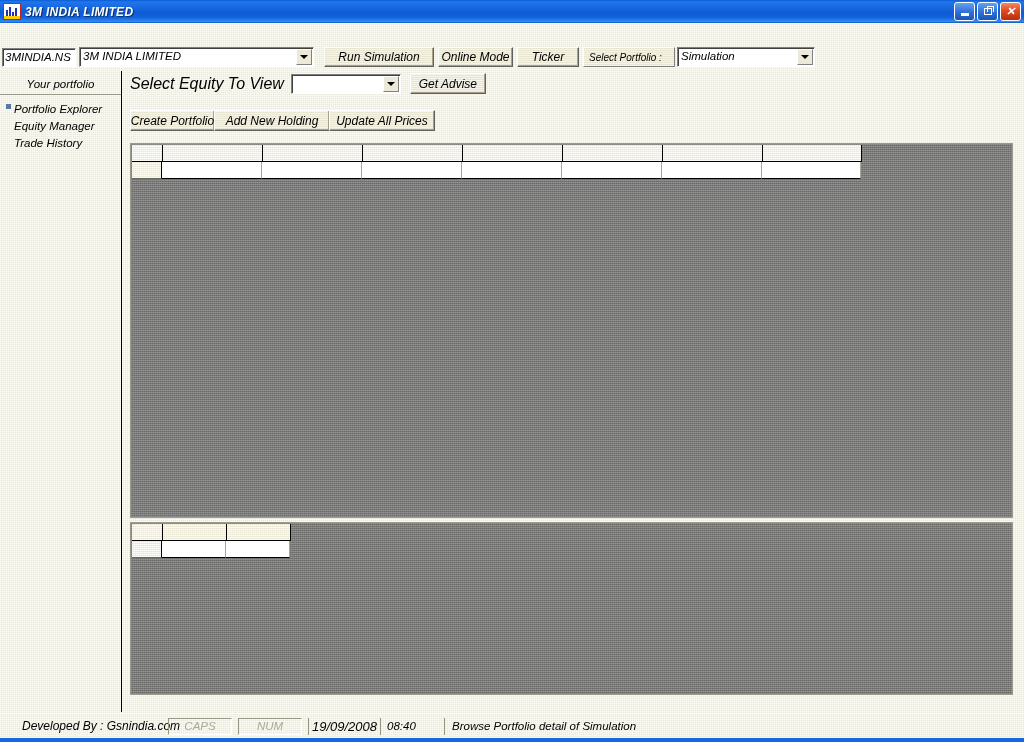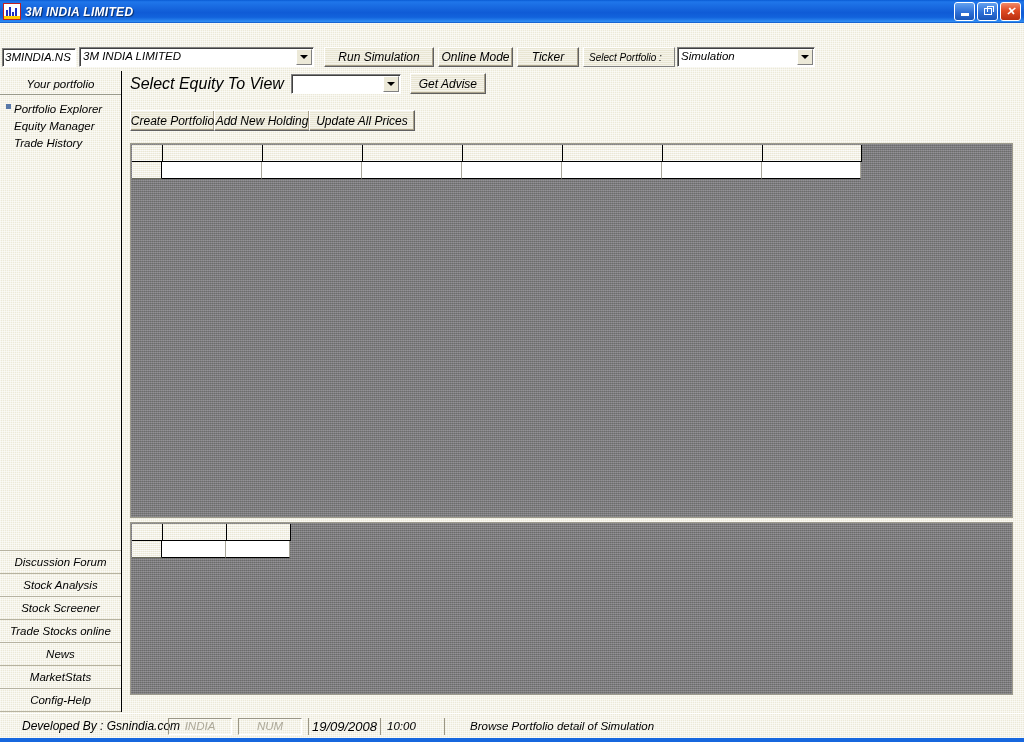--- a/index.html
+++ b/index.html
@@ -407,45 +407,36 @@
         <span>Portfolio Explorer</span>
       </div>
       <div class="sb-link">
         <span>Equity Manager</span>
       </div>
       <div class="sb-link">
         <span>Trade History</span>
       </div>
     </div>
 
-    <div id="sb-bottom">
-      <div class="sb-btn">Discussion Forum</div>
-      <div class="sb-btn">Stock Analysis</div>
-      <div class="sb-btn">Stock Screener</div>
-      <div class="sb-btn">Trade Stocks online</div>
-      <div class="sb-btn">News</div>
-      <div class="sb-btn">MarketStats</div>
-      <div class="sb-btn">Config-Help</div>
-    </div>
   </div>
 
   <div id="content">
 
     <div id="equity-row">
       <span id="equity-label">Select Equity To View</span>
       <div class="combo" style="width:110px;">
         <div class="val"></div>
         <div class="arrow"></div>
       </div>
       <div class="btn" style="width:76px;height:21px;margin-left:9px;">Get Advise</div>
     </div>
 
     <div id="action-row">
       <div class="btn" style="width:85px;">Create Portfolio</div>
-      <div class="btn" style="width:96px;margin-left:-1px;">Add New Holding</div>
+      <div class="btn" style="width:116px;margin-left:-1px;">Add New Holding</div>
       <div class="btn" style="width:106px;margin-left:-1px;">Update All Prices</div>
     </div>
 
     <div class="grid-wrap tex-grey" id="holdings-wrap" style="left:8px; top:72px; width:883px; height:375px;">
       <div class="grid" id="holdings-grid-inner">
           <div class="grid-head">
             <div class="gh-corner tex-hdr" style="width: 30px;"></div>
             <div class="gh-cell tex-hdr" style="width: 100px;"></div>
             <div class="gh-cell tex-hdr" style="width: 100px;"></div>
             <div class="gh-cell tex-hdr" style="width: 100px;"></div>
@@ -481,22 +472,22 @@
             <div class="gr-cell" style="width: 64px;"></div>
           </div>
           <div class="grid-body"></div>
         </div>
     </div>
 
   </div>
 
   <div id="statusbar" class="tex-light" style="position:absolute;left:0;top:713px;width:1024px;height:25px;display:flex;align-items:center;border-top:1px solid #FFFFFF;box-sizing:border-box;">
     <div style="width:140px;padding-left:22px;font-size:12px;white-space:nowrap;">Developed By :  Gsnindia.com</div>
-    <div style="width:64px;height:17px;border:1px solid;border-color:#9A9686 #FFFFFF #FFFFFF #9A9686;box-sizing:border-box;display:flex;align-items:center;justify-content:center;font-size:11.5px;color:#ACA899;margin-left:6px;">INDIA</div>
+    <div style="width:64px;height:17px;border:1px solid;border-color:#9A9686 #FFFFFF #FFFFFF #9A9686;box-sizing:border-box;display:flex;align-items:center;justify-content:center;font-size:11.5px;color:#ACA899;margin-left:6px;">CAPS</div>
     <div style="width:64px;height:17px;border:1px solid;border-color:#9A9686 #FFFFFF #FFFFFF #9A9686;box-sizing:border-box;display:flex;align-items:center;justify-content:center;font-size:11.5px;color:#ACA899;margin-left:6px;">NUM</div>
     <div style="width:72px;height:17px;border-left:1px solid #9A9686;box-sizing:border-box;display:flex;align-items:center;justify-content:center;font-size:13px;margin-left:6px;">19/09/2008</div>
-    <div style="width:58px;height:17px;border-left:1px solid #9A9686;box-sizing:border-box;display:flex;align-items:center;padding-left:6px;font-size:11.5px;">10:00</div>
-    <div style="flex:1;height:17px;border-left:1px solid #9A9686;box-sizing:border-box;display:flex;align-items:center;padding-left:25px;font-size:11.5px;margin-left:6px;white-space:nowrap;">Browse Portfolio detail of  Simulation</div>
+    <div style="width:58px;height:17px;border-left:1px solid #9A9686;box-sizing:border-box;display:flex;align-items:center;padding-left:6px;font-size:11.5px;">08:40</div>
+    <div style="flex:1;height:17px;border-left:1px solid #9A9686;box-sizing:border-box;display:flex;align-items:center;padding-left:7px;font-size:11.5px;margin-left:6px;white-space:nowrap;">Browse Portfolio detail of  Simulation</div>
   </div>
 
   <div style="position:absolute;left:0;top:738px;width:1024px;height:4px;background:#1767DE;"></div>
 
 </div>
 
 </body></html>

